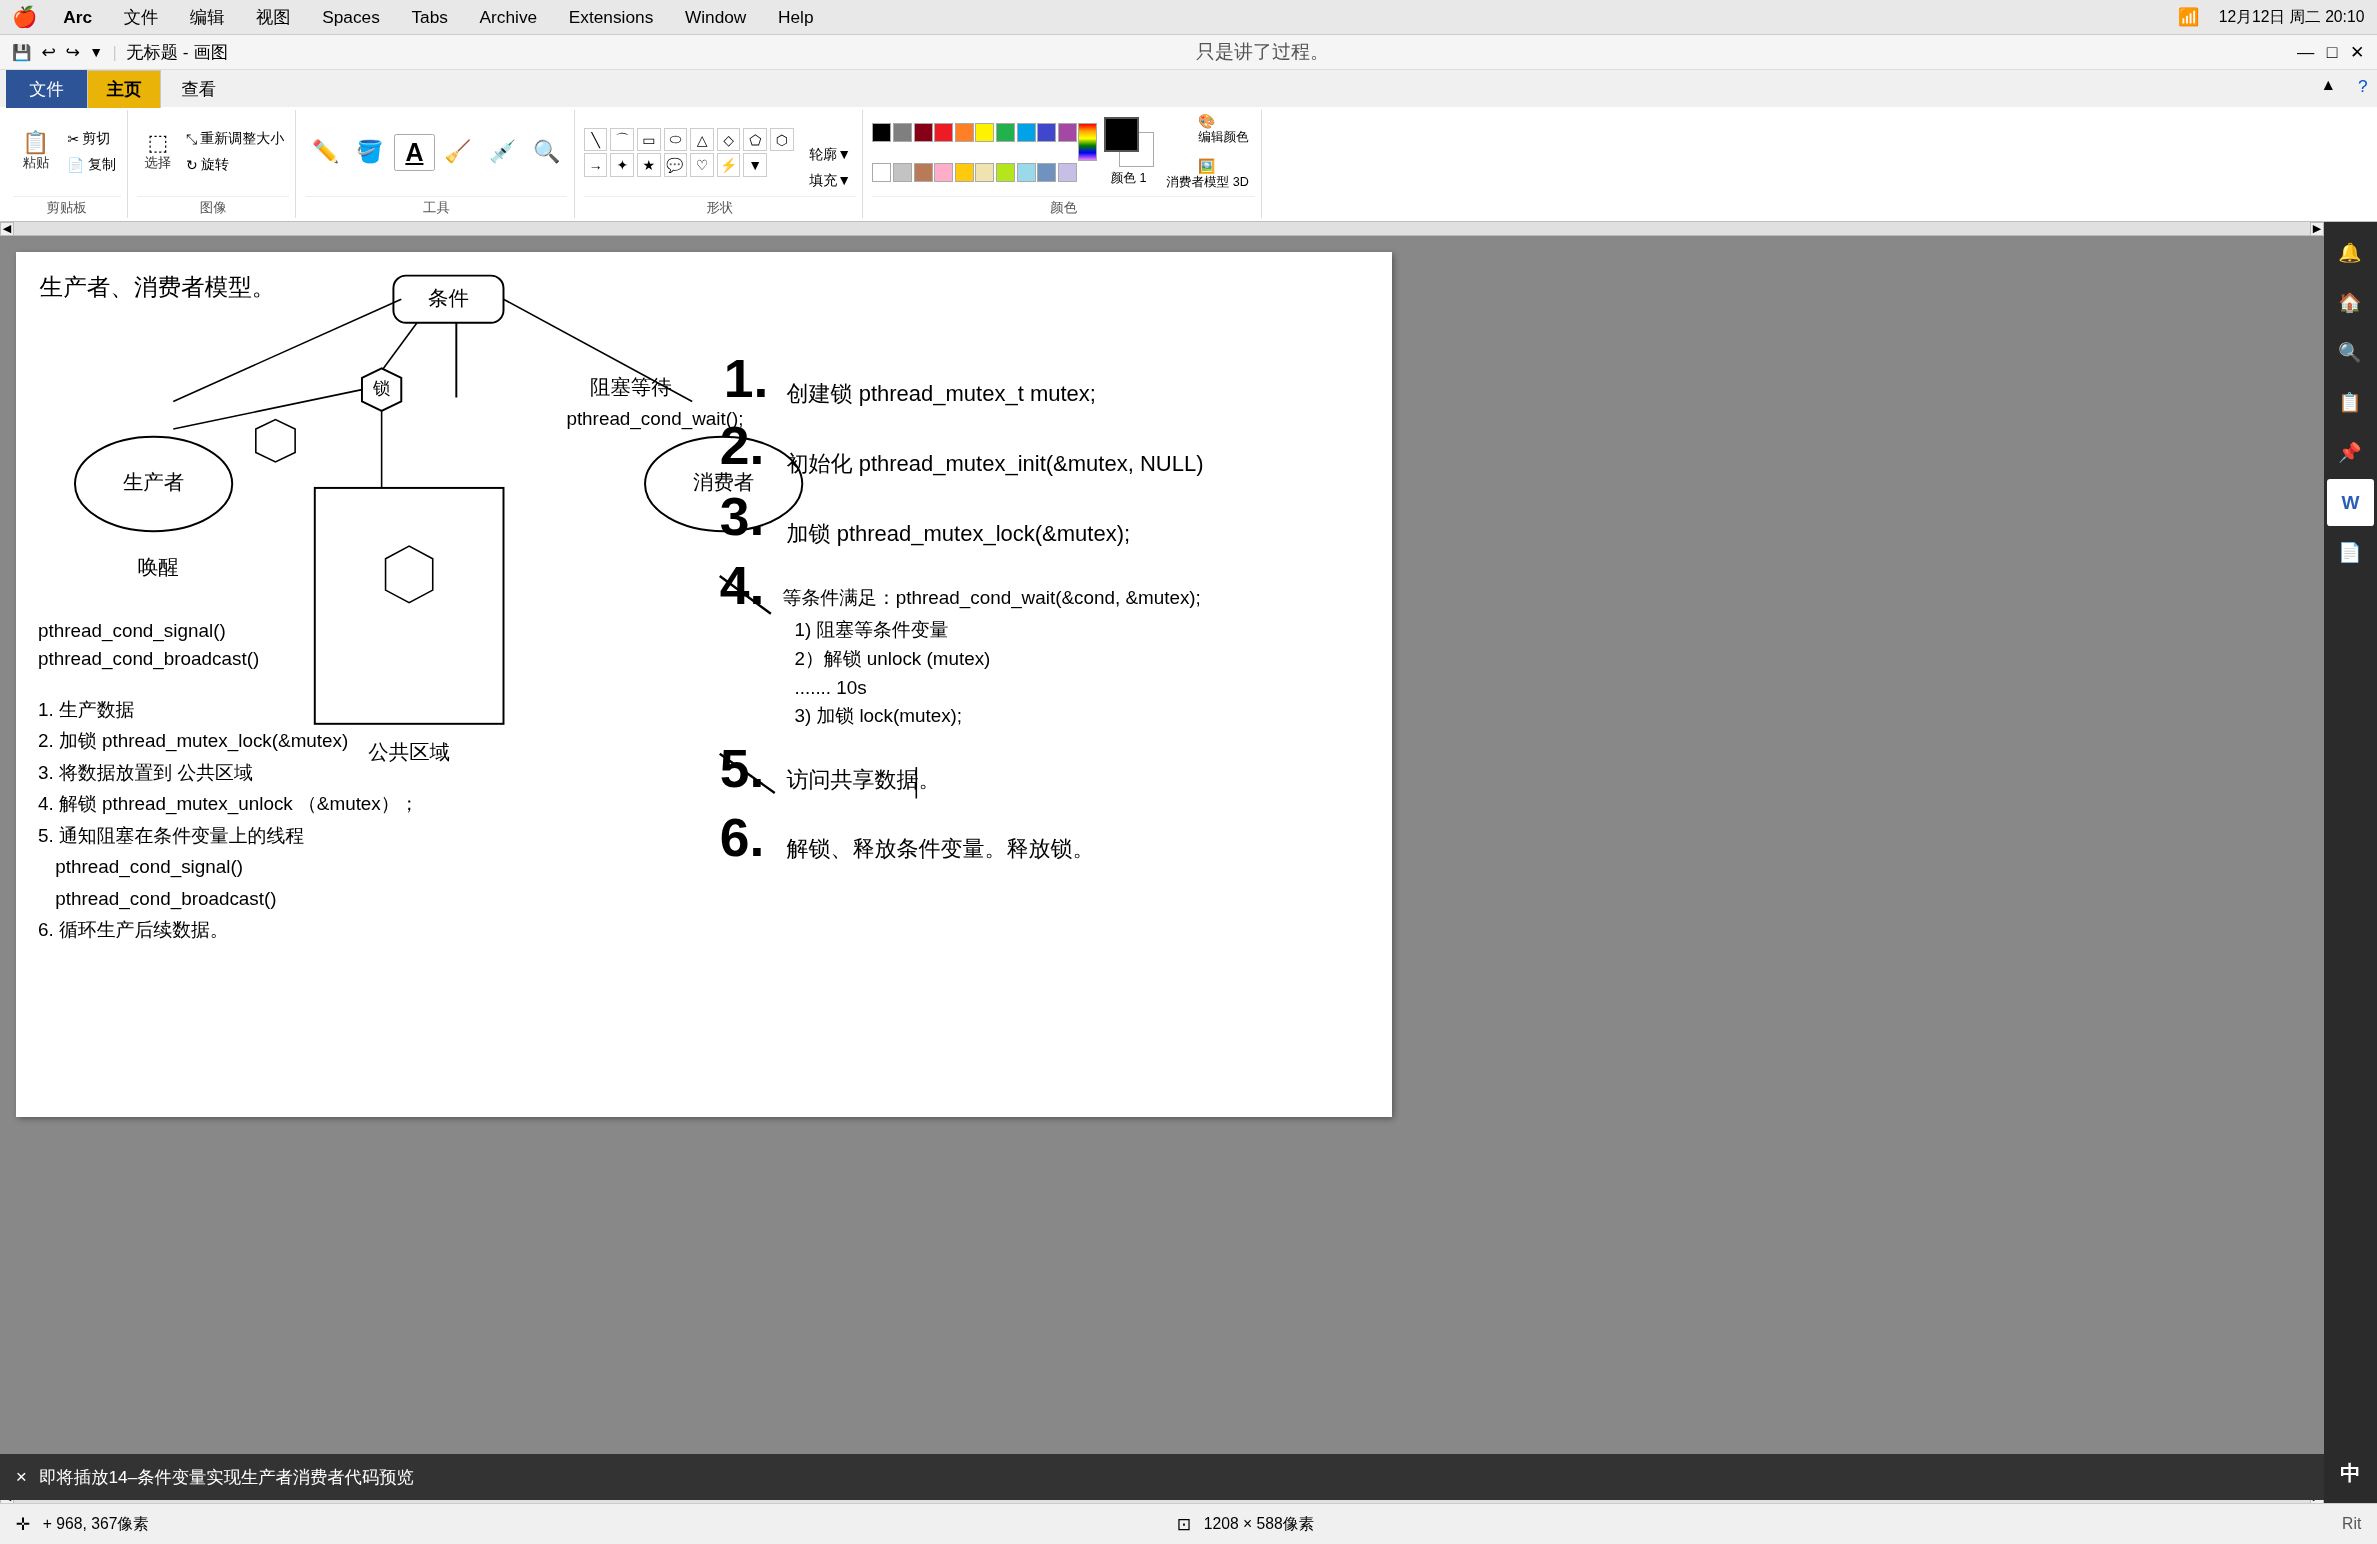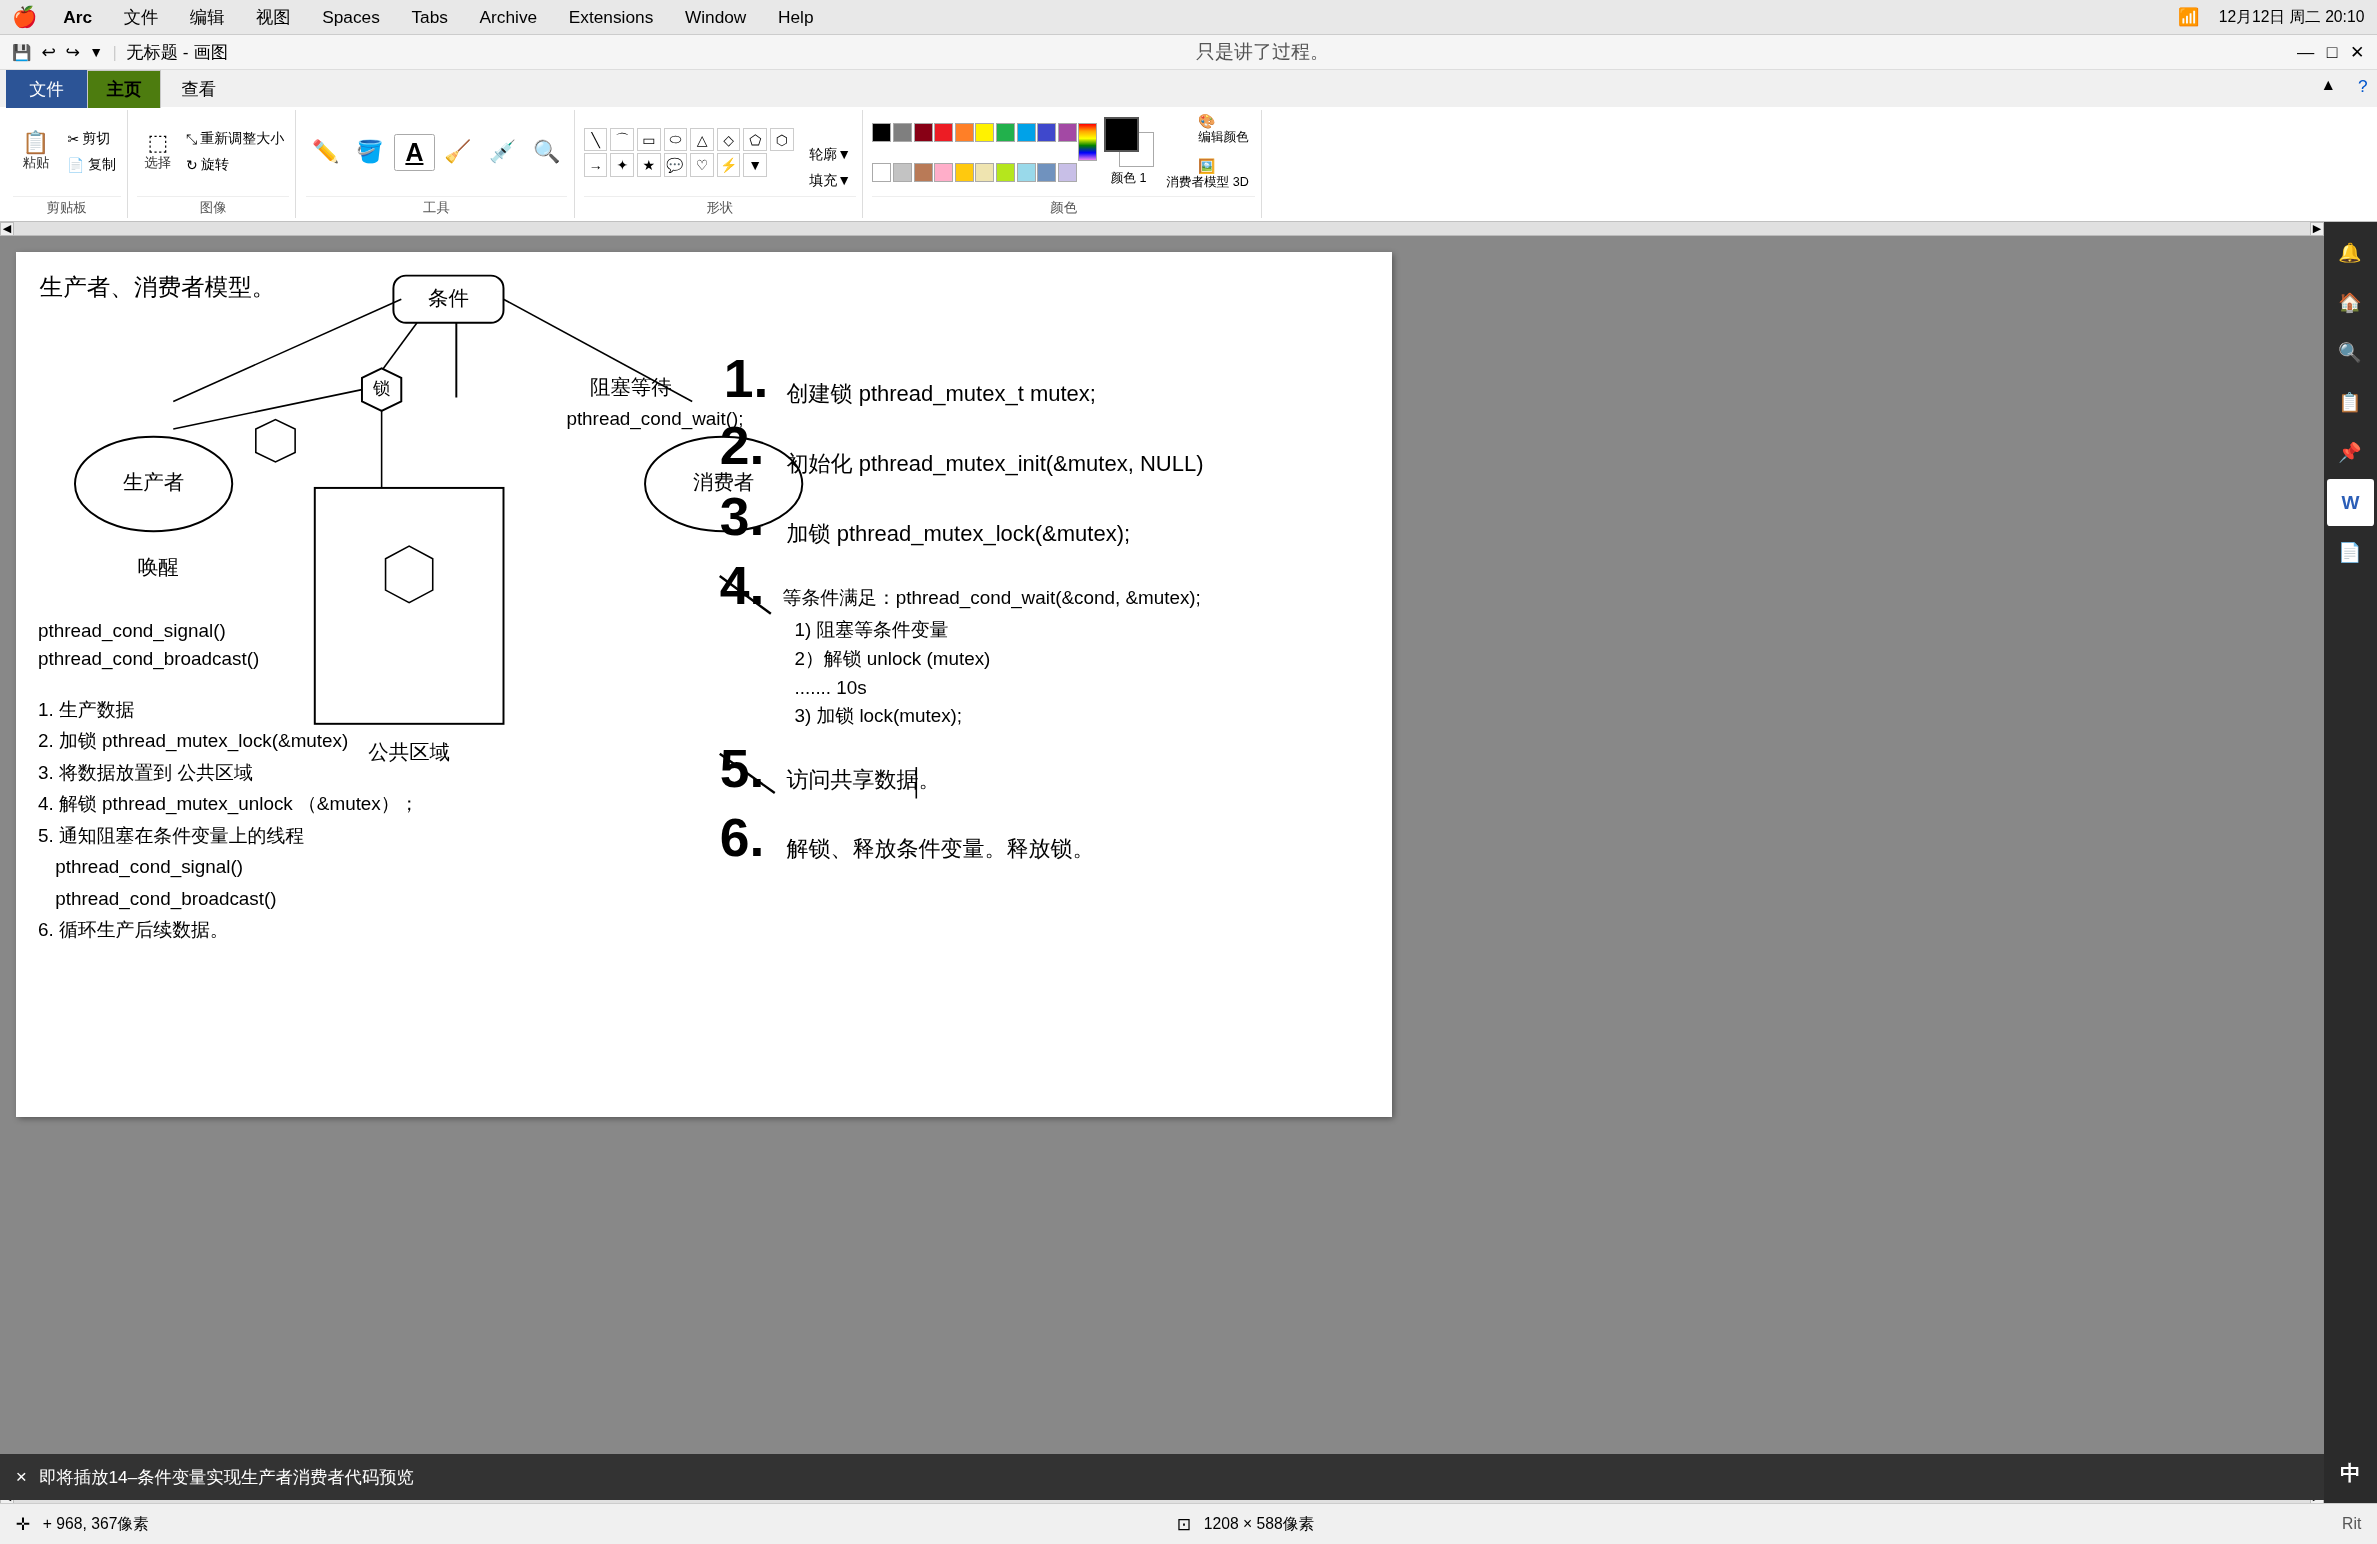--- a/index.html
+++ b/index.html
@@ -9,21 +9,21 @@
       padding: 3.1px 6.3px; cursor: pointer; font-size: 14px; border-radius: 2.4px; min-width: 41px;
     }
     .r-btn .icon { font-size: 22px; line-height: 1; }
     .r-btn .lbl { font-size: 13.4px; color: #333; text-align: right; }
     .r-small { display: flex; align-items: center; gap: 3.1px; padding: 2.4px 4.7px; cursor: pointer; font-size: 14px; border-radius: 2.4px; }
     .rtab {
       padding: 6.3px 19px; cursor: pointer; font-size: 17.3px;
       border: 0.8px solid transparent; border-bottom: none;
       margin-bottom: -0.8px;
     }
-    .rtab.active { background: #4d7c0f; border-color: #c8c8c8; font-weight: bold; font-family: Liberation Mono, monospace; }
+    .rtab.active { background: #eab308; border-color: #c8c8c8; font-weight: bold; font-family: Liberation Mono, monospace; }
 
     
     #app { display: flex; flex-direction: column; height: 1544px; }
 
     
     #statusbar {
       height: 41px; background: #f0f0f0; border-top: 0.8px solid #ccc;
       display: flex; align-items: center; justify-content: space-between;
       padding: 0 15.7px; font-size: 15.7px;
     }

